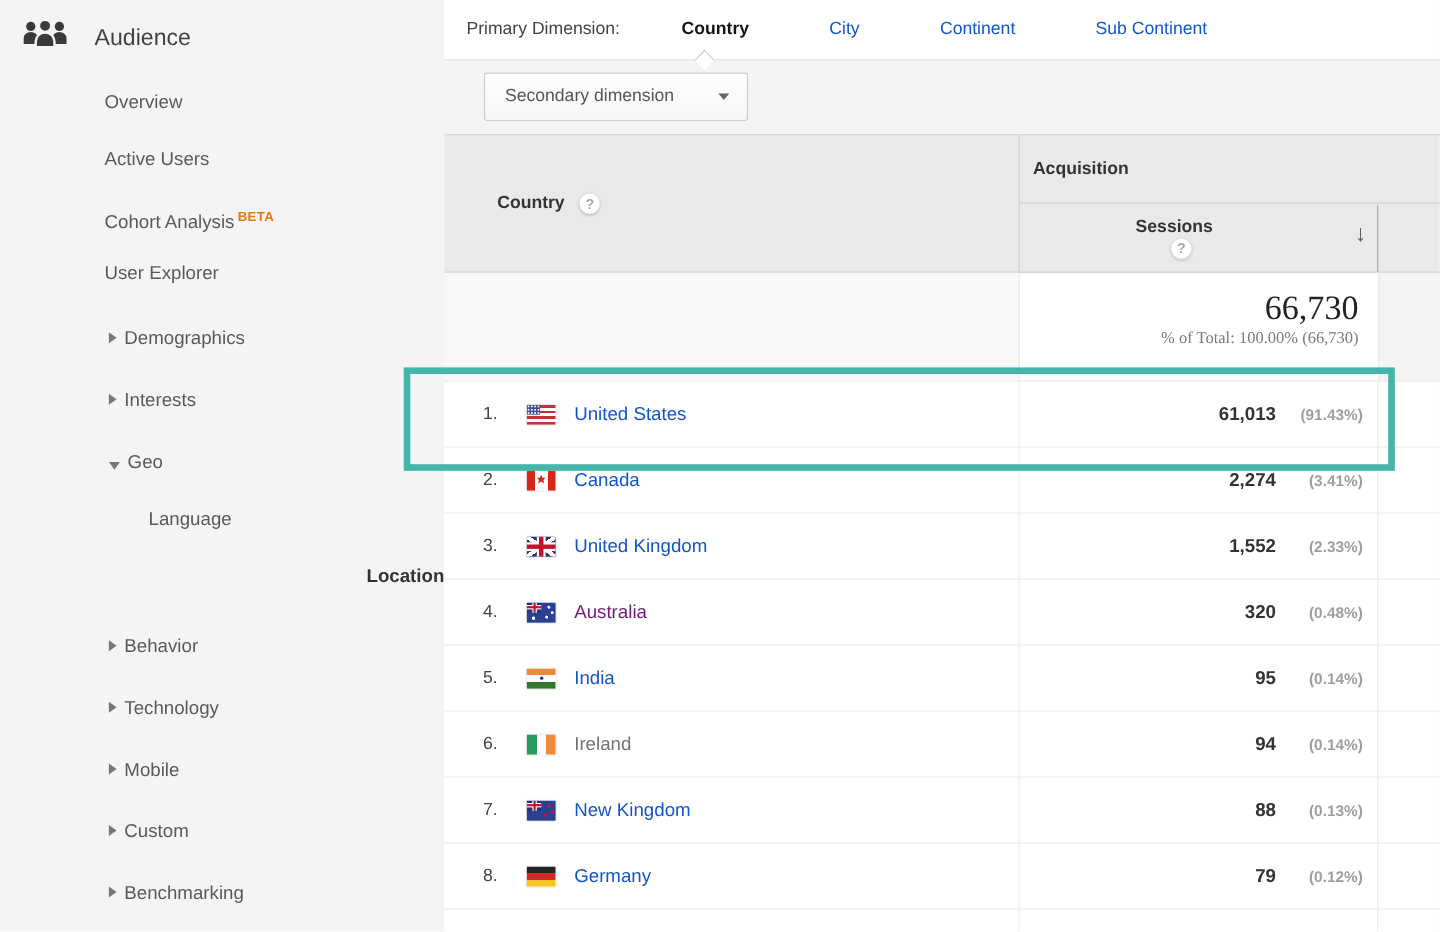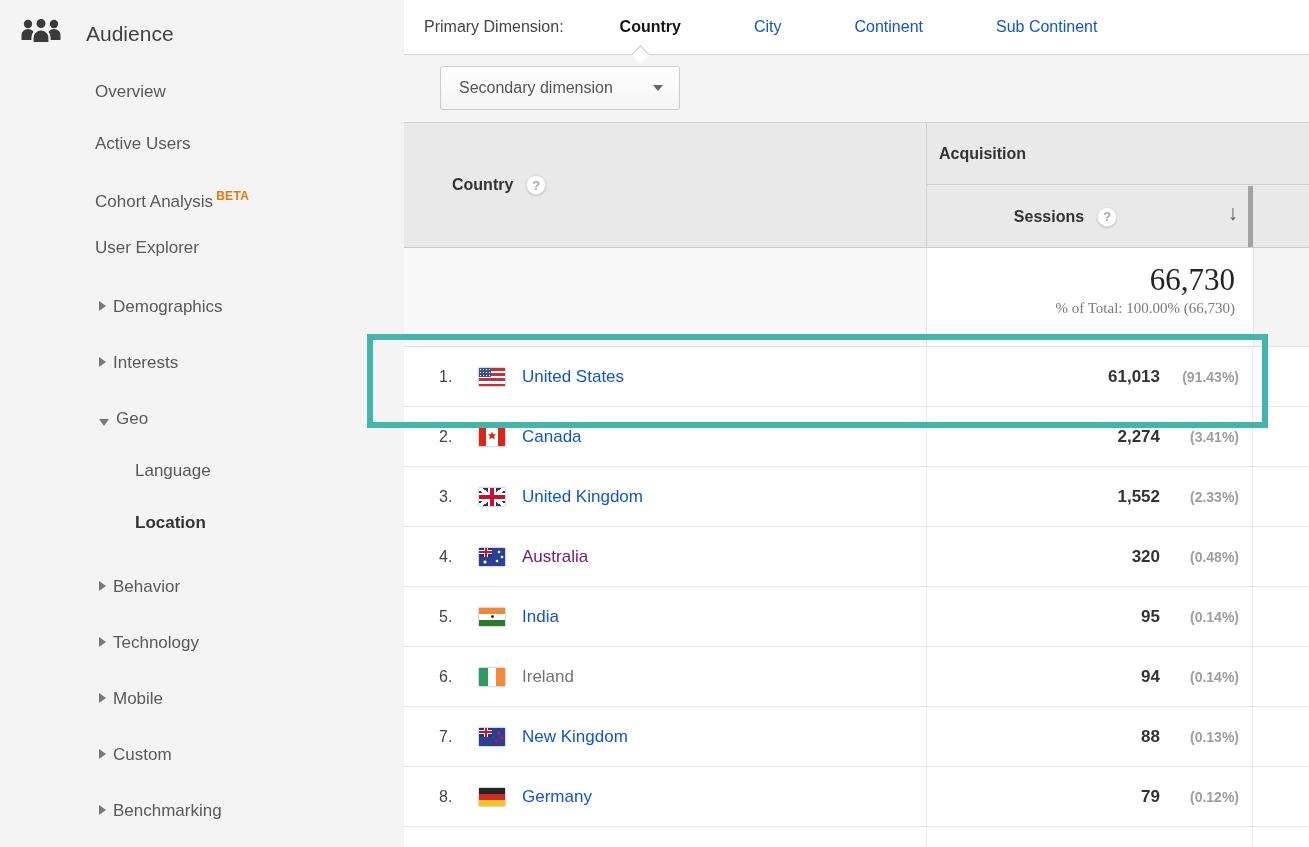--- a/index.html
+++ b/index.html
@@ -9,21 +9,21 @@
   
   .sidebar { position:absolute; left:0; top:0; width:404px; height:847px; background:#f4f4f4; }
   .aud-header { display:flex; align-items:center; padding:16px 0 0 20px; }
   .aud-header .ttl { margin-left:24px; font-size:21px; color:#424242; }
   .navlist { list-style:none; margin-top:14px; }
   .navlist li { height:52px; line-height:52px; font-size:17px; color:#595959; padding-left:95px; cursor:pointer; white-space:nowrap; }
   .navlist li.grp { margin-top:4px; padding-left:99px; }
   .navlist li.mt7 { margin-top:7px; }
   .navlist li.mt12 { margin-top:12px; }
   .navlist li.sub { padding-left:135px; }
-  .navlist li.sel { font-weight:bold; color:#333; }
+  .navlist li.sel { font-weight:bold; color:#333;text-align:right; }
   .tri-r { display:inline-block; width:0; height:0; border-left:7px solid #777; border-top:5px solid transparent; border-bottom:5px solid transparent; margin-right:7px; position:relative; top:-1px; }
   .tri-d { display:inline-block; width:0; height:0; border-top:7px solid #777; border-left:5px solid transparent; border-right:5px solid transparent; margin-right:7px; position:relative; top:2px; }
   .beta { vertical-align:super; font-size:12px; font-weight:bold; letter-spacing:.3px; margin-left:3px; }
 
   
   .main { position:absolute; left:404px; top:0; width:905px; height:847px; background:#f4f4f4; }
 
   .primary-bar { position:relative; height:55px; background:#fff; border-bottom:1px solid #d8d8d8; display:flex; align-items:center; padding-left:20px; font-size:16px;gap:46px; }
   .pd-label { color:#444; }
   .pd-selected { font-weight:bold; color:#151515; margin-left:10px; cursor:pointer; }
@@ -32,21 +32,21 @@
 
   .toolbar { position:relative; height:66px; background:#f4f4f4; }
   .sec-btn { position:absolute; left:36px; top:11px; width:240px; height:44px; background:linear-gradient(#ffffff,#f5f5f5); border:1px solid #cccccc; border-radius:3px; display:flex; align-items:center; justify-content:space-between; padding:0 16px 0 18px; font-size:16px; color:#555; cursor:pointer; }
   .caret-d { width:0; height:0; border-top:6px solid #666; border-left:5px solid transparent; border-right:5px solid transparent; }
 
   
   .table { position:absolute; top:122px; left:0; width:905px; }
   .thead { position:relative; height:126px; background:#e9e9e9; border-top:1px solid #d4d4d4; border-bottom:1px solid #c9c9c9; }
   .th-country { position:absolute; left:0; top:0; width:523px; height:124px; border-right:1px solid #d0d0d0; display:flex; align-items:center; padding-left:48px; font-weight:bold; font-size:16px; color:#333; }
   .th-acq { position:absolute; left:523px; top:0; width:382px; height:62px; border-bottom:1px solid #d0d0d0; display:flex; align-items:center; padding-left:12px; font-weight:bold; font-size:16px; color:#333; }
-  .th-sessions { position:absolute; left:523px; top:63px; width:326px; height:61px; border-right:5px solid #a3a3a3; display:flex; align-items:center; justify-content:center; padding-right:44px; font-weight:bold; font-size:16px; color:#333; cursor:pointer; }
+  .th-sessions { position:absolute; left:523px; top:63px; width:326px; height:61px; border-right:1px solid #a3a3a3; display:flex; align-items:center; justify-content:center; padding-right:44px; font-weight:bold; font-size:16px; color:#333; cursor:pointer;flex-direction:column; }
   .sort-arrow { position:absolute; right:10px; top:15px; font-size:21px; font-weight:bold; color:#5a5a5a; }
   .qicon { width:20px; height:20px; border-radius:50%; background:#fff; color:#a8a8a8; border:1px solid #e2e2e2; box-shadow:0 1px 2px rgba(0,0,0,.18); font-size:13px; font-weight:bold; display:inline-flex; align-items:center; justify-content:center; margin-left:13px; cursor:pointer; flex-shrink:0; }
 
   .totals { position:relative; height:99px; background:#fff; border-bottom:1px solid #e0e0e0;font-family:Liberation Serif, serif; }
   .totals .t-country { position:absolute; left:0; top:0; width:523px; height:98px; background:#f8f8f8; border-right:1px solid #e5e5e5; }
   .totals .t-sessions { position:absolute; left:523px; top:0; width:326px; height:98px; text-align:right; padding:13px 18px 0 0; }
   .totals .t-right { position:absolute; left:849px; top:0; width:56px; height:98px; background:#f4f4f4; border-left:1px solid #e5e5e5; }
   .t-big { font-size:31px; color:#232323; line-height:1.2; }
   .t-sub { font-size:15px; color:#7a7a7a; margin-top:2px; }
 

